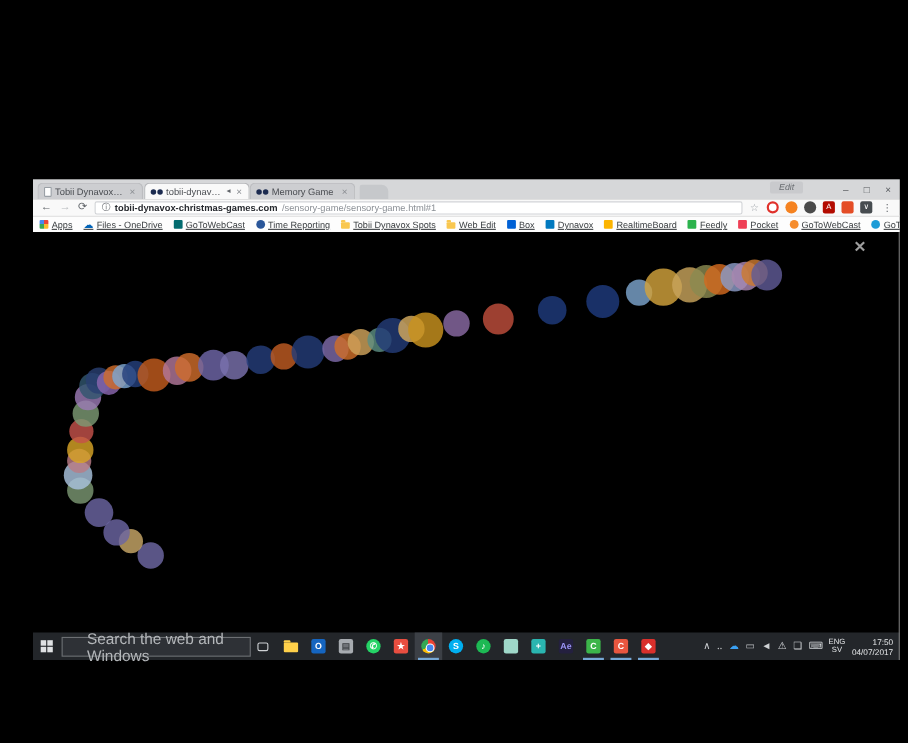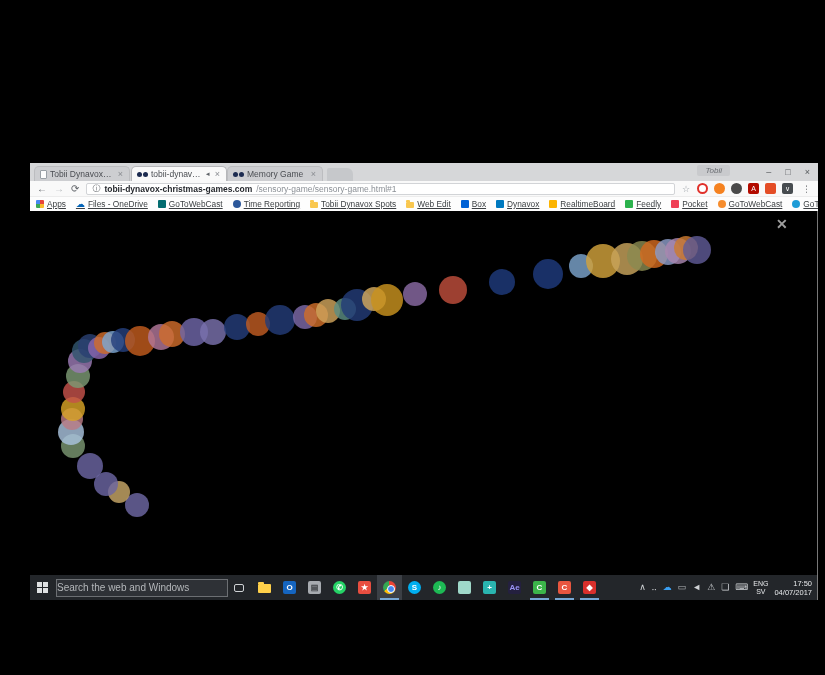--- a/index.html
+++ b/index.html
@@ -62,21 +62,21 @@
   .game-close{position:absolute;left:746px;top:5px;font-size:14px;font-weight:bold;color:#9e9e9e;}
   .dot{position:absolute;border-radius:50%;opacity:.82;}
 
   
   #taskbar{position:absolute;left:30px;top:575px;width:788px;height:25px;background:#23262a;
        display:flex;align-items:center;color:#cfd2d5;}
   .start-btn{width:24px;height:25px;display:flex;align-items:center;justify-content:center;flex:0 0 auto;}
   .win-logo{width:11px;height:11px;display:grid;grid-template-columns:5px 5px;grid-template-rows:5px 5px;gap:1px;}
   .win-logo span{background:#dfe1e3;}
   .search-box{width:172px;height:18px;background:#2e3136;border:1px solid #6c6f73;margin-left:2px;
-       display:flex;align-items:center;padding:0 0;font-size:10px;color:#b4b7ba;flex:0 0 auto;}
+       display:flex;align-items:center;padding:0 22px;font-size:14px;color:#b4b7ba;flex:0 0 auto;}
   .taskview-btn{width:22px;height:25px;display:flex;align-items:center;justify-content:center;flex:0 0 auto;}
   .taskview-ic{width:10px;height:8px;border:1px solid #cfd2d5;border-radius:2px;}
   .tb-apps{display:flex;align-items:center;height:25px;margin-left:2px;}
   .tb-app{width:25px;height:25px;display:flex;align-items:center;justify-content:center;position:relative;flex:0 0 auto;}
   .tb-app.active{background:#3c4046;}
   .tb-app.running::after{content:"";position:absolute;left:3px;right:3px;bottom:0;height:2px;background:#76a7d4;}
   .app-ic{width:13px;height:13px;display:flex;align-items:center;justify-content:center;
        font-size:8px;font-weight:bold;line-height:1;border-radius:2px;}
   .app-ic.circle-letter{border-radius:50%;}
   .app-ic.folder{position:relative;height:9px;border-radius:1px;margin-top:2px;}
@@ -111,21 +111,21 @@
       <span class="tab-title">tobii-dynavox-christm</span>
       <span class="tab-audio">◄</span>
       <span class="tab-close">×</span>
     </div>
     <div class="tab inactive">
       <span class="fav-glasses"></span>
       <span class="tab-title">Memory Game</span>
       <span class="tab-close">×</span>
     </div>
     <div class="newtab-btn"></div>
-    <div class="profile-badge">Tobii</div>
+    <div class="profile-badge">Edit</div>
     <div class="win-controls">
       <span>–</span>
       <span>□</span>
       <span>×</span>
     </div>
   </div>
 
   <div class="toolbar">
     <span class="nav-ic">←</span>
     <span class="nav-ic disabled">→</span>

